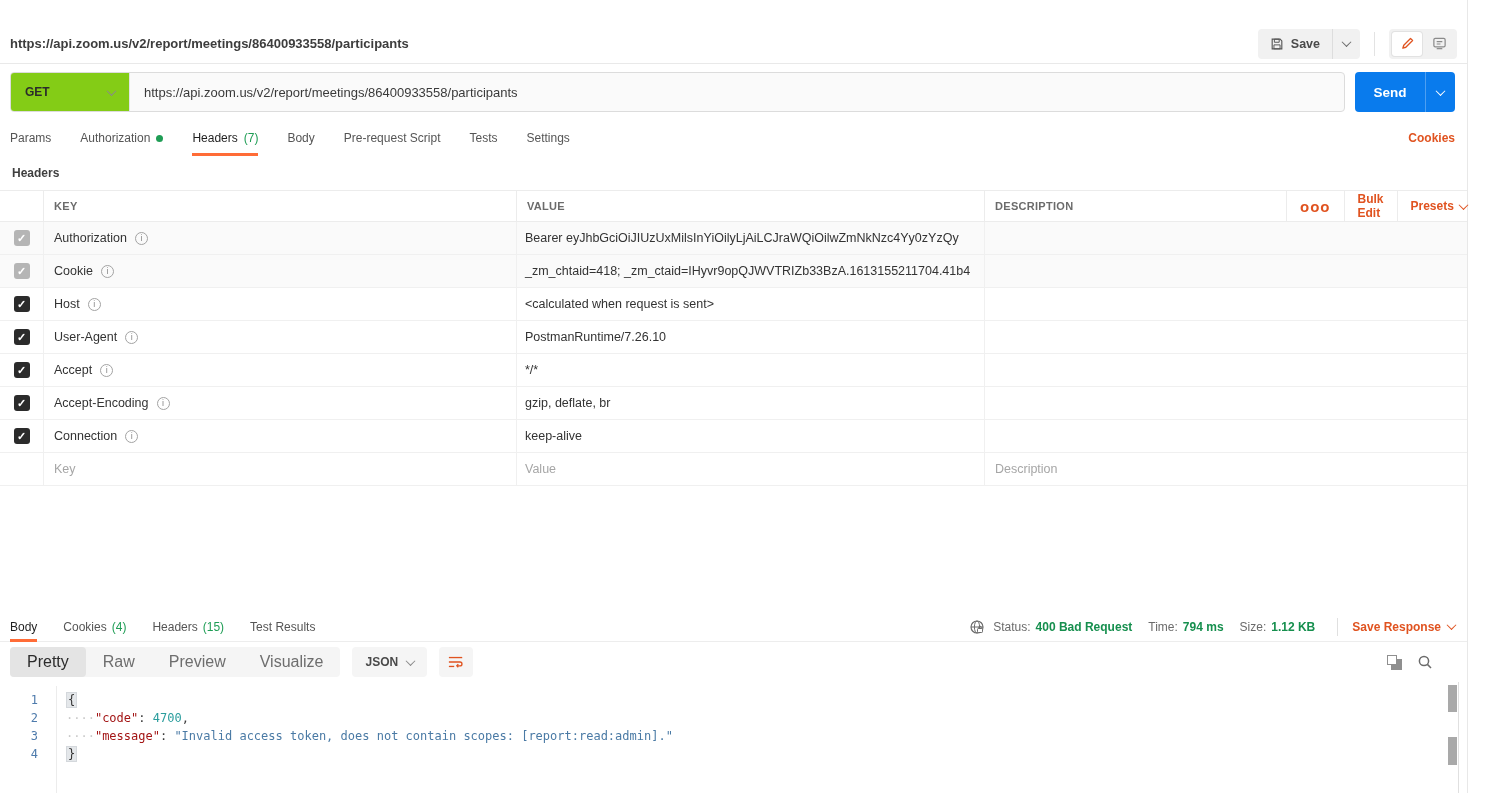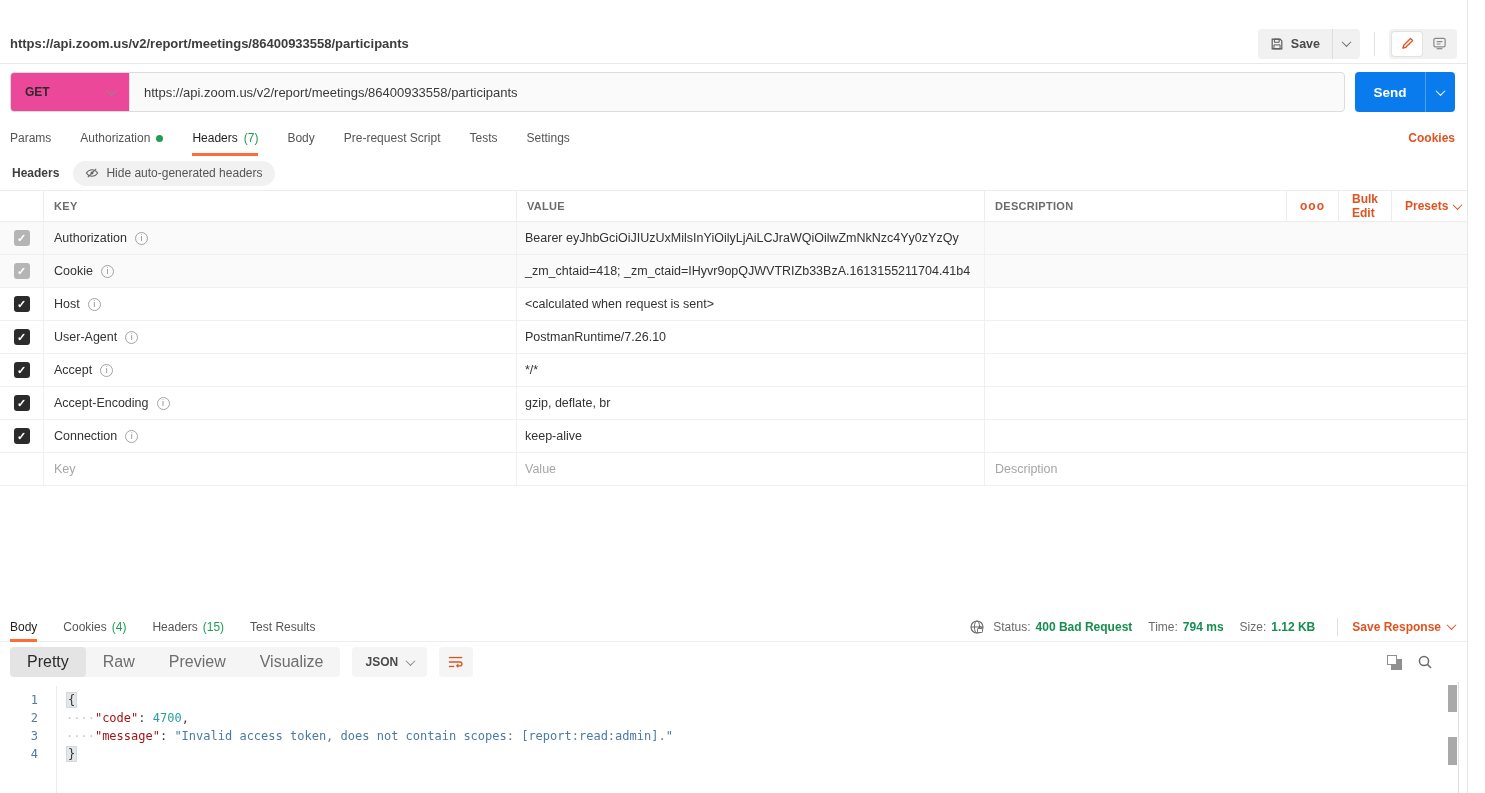--- a/index.html
+++ b/index.html
@@ -17,21 +17,21 @@
   .save-main { display:flex; align-items:center; gap:7px; padding:0 12px; font-size:12.5px; font-weight:600; color:#4a4a4a; height:100%; }
   .save-caret { width:28px; height:100%; border-left:1px solid #dddddd; display:grid; place-items:center; color:#6b6b6b; }
   .tb-sep { width:1px; height:24px; background:#e3e3e3; margin:0 14px; }
   .edit-group { display:flex; align-items:center; background:#f1f1f1; border-radius:4px; padding:3px; height:30px; gap:2px; }
   .edit-btn { width:30px; height:24px; border-radius:3px; display:grid; place-items:center; }
   .edit-btn.sel { background:#fff; box-shadow:0 0 0 1px #e2e2e2; }
 
   
   .urlrow { height:56px; flex:none; display:flex; align-items:center; gap:10px; padding:0 12px 0 10px; }
   .req-group { flex:1; display:flex; height:40px; border:1px solid #dcdcdc; border-radius:4px; overflow:hidden; background:#fafafa; }
-  .method { width:118px; flex:none; background:#ec4899; display:flex; align-items:center; justify-content:space-between; padding:0 14px; font-size:12px; font-weight:700; color:#2b2b2b; }
+  .method { width:118px; flex:none; background:#84cc16; display:flex; align-items:center; justify-content:space-between; padding:0 14px; font-size:12px; font-weight:700; color:#2b2b2b; }
   .method .chev { color:#8a8a8a; }
   .req-url { flex:1; display:flex; align-items:center; padding:0 14px; font-size:13px; color:#3a3a3a; border-left:1px solid #e3e3e3; }
   .send-group { display:flex; height:40px; border-radius:4px; overflow:hidden; flex:none; }
   .send-main { width:70px; background:#097bed; color:#ffffff; font-weight:700; font-size:13.5px; display:grid; place-items:center; }
   .send-caret { width:30px; background:#097bed; border-left:1px solid rgba(255,255,255,.28); display:grid; place-items:center; color:#fff; }
 
   
   .tabsrow { height:36px; flex:none; display:flex; align-items:center; padding:0 12px 0 10px; }
   .tab { position:relative; height:36px; display:flex; align-items:center; gap:6px; margin-right:29px; font-size:12px; color:#555; }
   .tab.active { color:#1f1f1f; }
@@ -45,21 +45,21 @@
   .stitle { font-size:12px; font-weight:600; color:#3f3f3f; }
   .pill { display:flex; align-items:center; gap:7px; background:#f1f1f1; border-radius:13px; height:25px; padding:0 12px; font-size:12px; color:#555; }
 
   
   .thead { display:grid; grid-template-columns:44px 473px 468px 302px 1fr; height:32px; flex:none; border-top:1px solid #ececec; border-bottom:1px solid #ececec; }
   .th { font-size:11px; font-weight:700; color:#6b6b6b; letter-spacing:.3px; padding-left:10px; display:flex; align-items:center; border-right:1px solid #ececec; }
   .th.first { padding:0; }
   .th-actions { display:flex; align-items:stretch; }
   .acell { padding:0 13px; display:flex; align-items:center; gap:6px; font-size:12px; font-weight:600; color:#e05320; border-right:1px solid #ececec; }
   .acell:last-child { border-right:none; }
-  .ooo { font-size:12px; font-weight:700; letter-spacing:1px; color:#e05320; }
+  .ooo { font-size:15px; font-weight:700; letter-spacing:1px; color:#e05320; }
 
   .trow { display:grid; grid-template-columns:44px 473px 468px 1fr; height:33px; flex:none; border-bottom:1px solid #f0f0f0; }
   .trow.auto { background:#fafafa; }
   .cell { display:flex; align-items:center; height:100%; }
   .ccheck { justify-content:center; border-right:1px solid #f0f0f0; }
   .ckey { padding-left:10px; gap:8px; border-right:1px solid #f0f0f0; font-size:12.5px; color:#333; }
   .cval { padding-left:8px; border-right:1px solid #f0f0f0; font-size:12.5px; color:#333; }
   .cdesc { padding-left:10px; font-size:12.5px; color:#333; }
   .cbx { width:16px; height:16px; border-radius:3px; background:#2b2b2b; color:#fff; font-size:11px; line-height:16px; text-align:center; font-weight:700; }
   .cbx.dis { background:#b5b5b5; }
@@ -194,30 +194,20 @@
         </div>
         <div class="tab">
           <span>Settings</span>
         </div>
       </div>
     <div class="cookies">Cookies</div>
   </div>
 
   <div class="subrow">
     <span class="stitle">Headers</span>
-    <div class="pill">
-      <span>
-        <svg width="14" height="14" viewBox="0 0 16 16">
-            <path d="M1.5 8s2.6-3.8 6.5-3.8S14.5 8 14.5 8 11.9 11.8 8 11.8 1.5 8 1.5 8z" fill="none" stroke="#666" stroke-width="1.2"></path>
-            <circle cx="8" cy="8" r="1.7" fill="#666"></circle>
-            <path d="M3.2 12.8L12.8 3.2" stroke="#666" stroke-width="1.2"></path>
-          </svg>
-      </span>
-      <span>Hide auto-generated headers</span>
-    </div>
   </div>
 
   <div class="thead">
     <div class="th first"></div>
     <div class="th">KEY</div>
     <div class="th">VALUE</div>
     <div class="th">DESCRIPTION</div>
     <div class="th-actions">
       <div class="acell">
           <span class="ooo">ooo</span>

